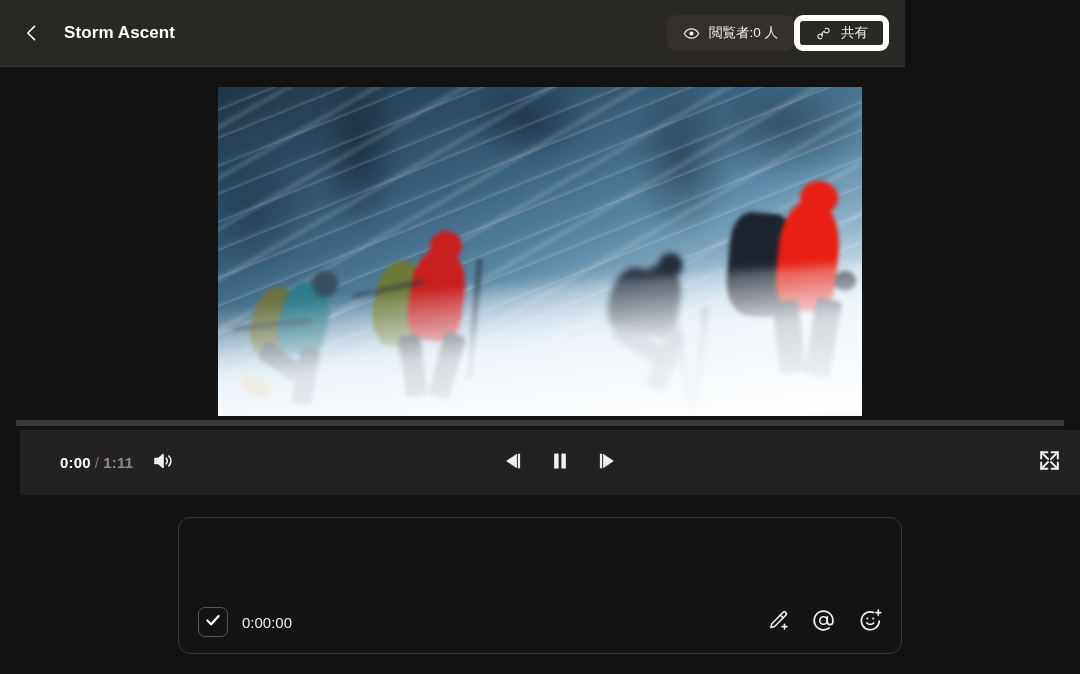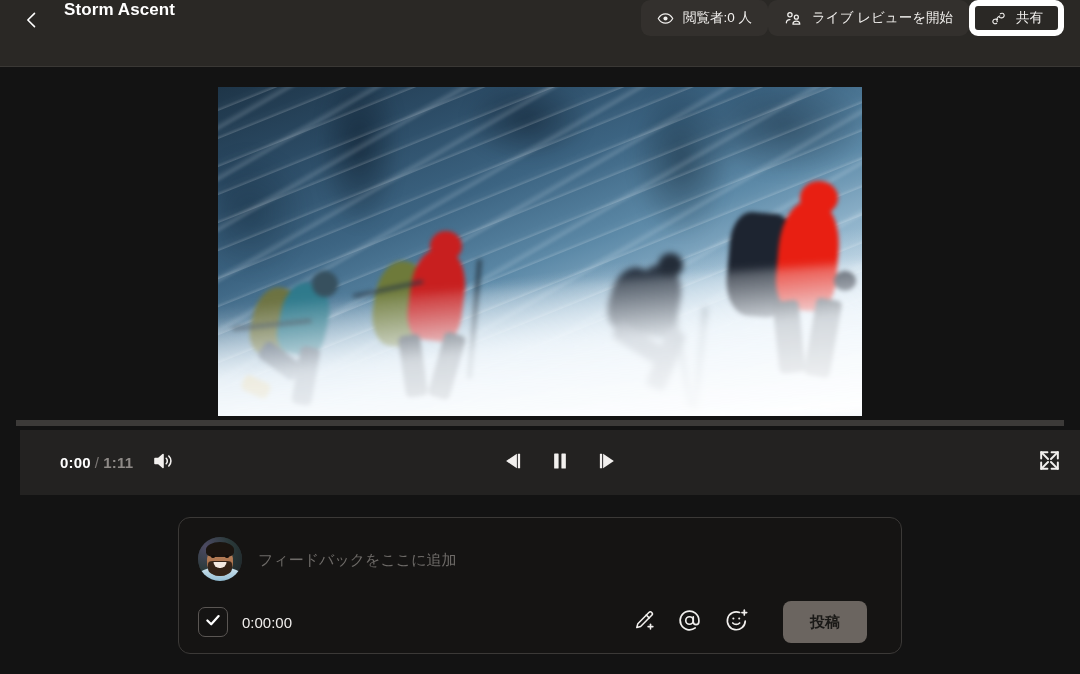--- a/index.html
+++ b/index.html
@@ -17,26 +17,26 @@
     position: relative;
     width: 1080px;
     height: 674px;
     background: #131313;
   }
 
   
   .header {
     position: absolute;
     top: 0; left: 0;
-    width: 1080px;
+    width: 905px;
     height: 67px;
     background: #2a2825;
     border-bottom: 1px solid #3a3835;
     display: flex;
-    align-items: flex-start;
+    align-items: center;
     padding: 0 16px 0 12px;
   }
 
   .back-btn {
     width: 40px; height: 40px;
     display: flex; align-items: center; justify-content: center;
     cursor: pointer;
     border-radius: 6px;
     flex: 0 0 auto;
   }
@@ -324,21 +324,21 @@
 
   .cb-placeholder {
     font-size: 15px;
     color: #6e6b68;
     line-height: 1;
     cursor: text;
   }
 
   .cb-bottom {
     position: absolute;
-    left: 0; right: 16px; bottom: 0;
+    left: 0; right: 0; bottom: 0;
     height: 62px;
     display: flex;
     align-items: center;
     padding: 0 18px 0 19px;
   }
 
   .ts-check {
     display: flex;
     align-items: center;
     gap: 14px;
@@ -403,31 +403,20 @@
       <div class="hbtn">
         <span class="ico">
           <svg width="17" height="17" viewBox="0 0 24 24" fill="none" stroke="#f2f0ee" stroke-width="1.7" stroke-linecap="round" stroke-linejoin="round">
             <path d="M1.8 12s3.7-6.6 10.2-6.6S22.2 12 22.2 12s-3.7 6.6-10.2 6.6S1.8 12 1.8 12z"></path>
             <circle cx="12" cy="12" r="2.9" fill="#f2f0ee" stroke="none"></circle>
           </svg>
         </span>
         <span class="lbl">閲覧者:0 人</span>
       </div>
 
-      <div class="hbtn">
-        <span class="ico">
-          <svg width="19" height="19" viewBox="0 0 24 24" fill="none" stroke="#f2f0ee" stroke-width="1.6" stroke-linecap="round" stroke-linejoin="round">
-            <circle cx="7.5" cy="7.2" r="2.7"></circle>
-            <path d="M3 17.5c0-2.4 2-4.1 4.5-4.1"></path>
-            <circle cx="15.6" cy="10.3" r="2.5"></circle>
-            <path d="M11.3 19.2c0-2.3 1.9-3.9 4.3-3.9s4.3 1.6 4.3 3.9z"></path>
-          </svg>
-        </span>
-        <span class="lbl">ライブ レビューを開始</span>
-      </div>
 
       <div class="hbtn outlined">
         <span class="ico">
           <svg width="17" height="17" viewBox="0 0 24 24" fill="none" stroke="#f2f0ee" stroke-width="1.6" stroke-linecap="round" stroke-linejoin="round">
             <path d="M14.6 5.2c1.9-1.3 4.4-.6 5.2 1.4.7 1.8-.4 3.7-2.3 4.3-1.4.5-2.9.2-4.1-.5"></path>
             <path d="M9.4 18.8c-1.9 1.3-4.4.6-5.2-1.4-.7-1.8.4-3.7 2.3-4.3 1.4-.5 2.9-.2 4.1.5"></path>
             <path d="M13.8 8.4c-1.6.4-3 1.6-3.7 3.2s-.6 3.4.2 4.8"></path>
           </svg>
         </span>
         <span class="lbl">共有</span>
@@ -556,35 +545,20 @@
               <path d="M20 20l-6.6-6.6"></path>
           </svg>
         </span>
       </div>
     </div>
 
   </div>
 
   <div class="comment-box">
 
-    <div class="cb-top">
-      <div class="avatar">
-        <div class="av-bg"></div>
-        <div class="av-shirt"></div>
-        <div class="av-neck"></div>
-        <div class="av-face"></div>
-        <div class="av-hair"></div>
-        <div class="av-beard"></div>
-        <div class="av-smile"></div>
-        <div class="av-eye l"></div>
-        <div class="av-eye r"></div>
-      </div>
-
-      <div class="cb-placeholder">フィードバックをここに追加</div>
-    </div>
 
     <div class="cb-bottom">
 
       <div class="ts-check">
         <div class="checkbox">
           <span style="visibility: visible;">
             <svg width="18" height="18" viewBox="0 0 24 24" fill="none" stroke="#ffffff" stroke-width="3" stroke-linecap="round" stroke-linejoin="round">
               <polyline points="4.5 12.6 9.6 17.6 19.5 6.8"></polyline>
             </svg>
           </span>
@@ -620,19 +594,18 @@
               <path d="M20.4 12.6A8.6 8.6 0 1 1 15 4.3"></path>
               <path d="M8.4 14.4a4.6 4.6 0 0 0 6.6 0"></path>
               <circle cx="9" cy="10" r="1" fill="#f2f0ee" stroke="none"></circle>
               <circle cx="14.6" cy="10" r="1" fill="#f2f0ee" stroke="none"></circle>
               <path d="M17.2 4.4h4.6"></path>
               <path d="M19.5 2.1v4.6"></path>
             </svg>
           </span>
         </div>
 
-        <div class="post-btn">投稿</div>
       </div>
 
     </div>
   </div>
 
 </div>
 
 </body></html>

